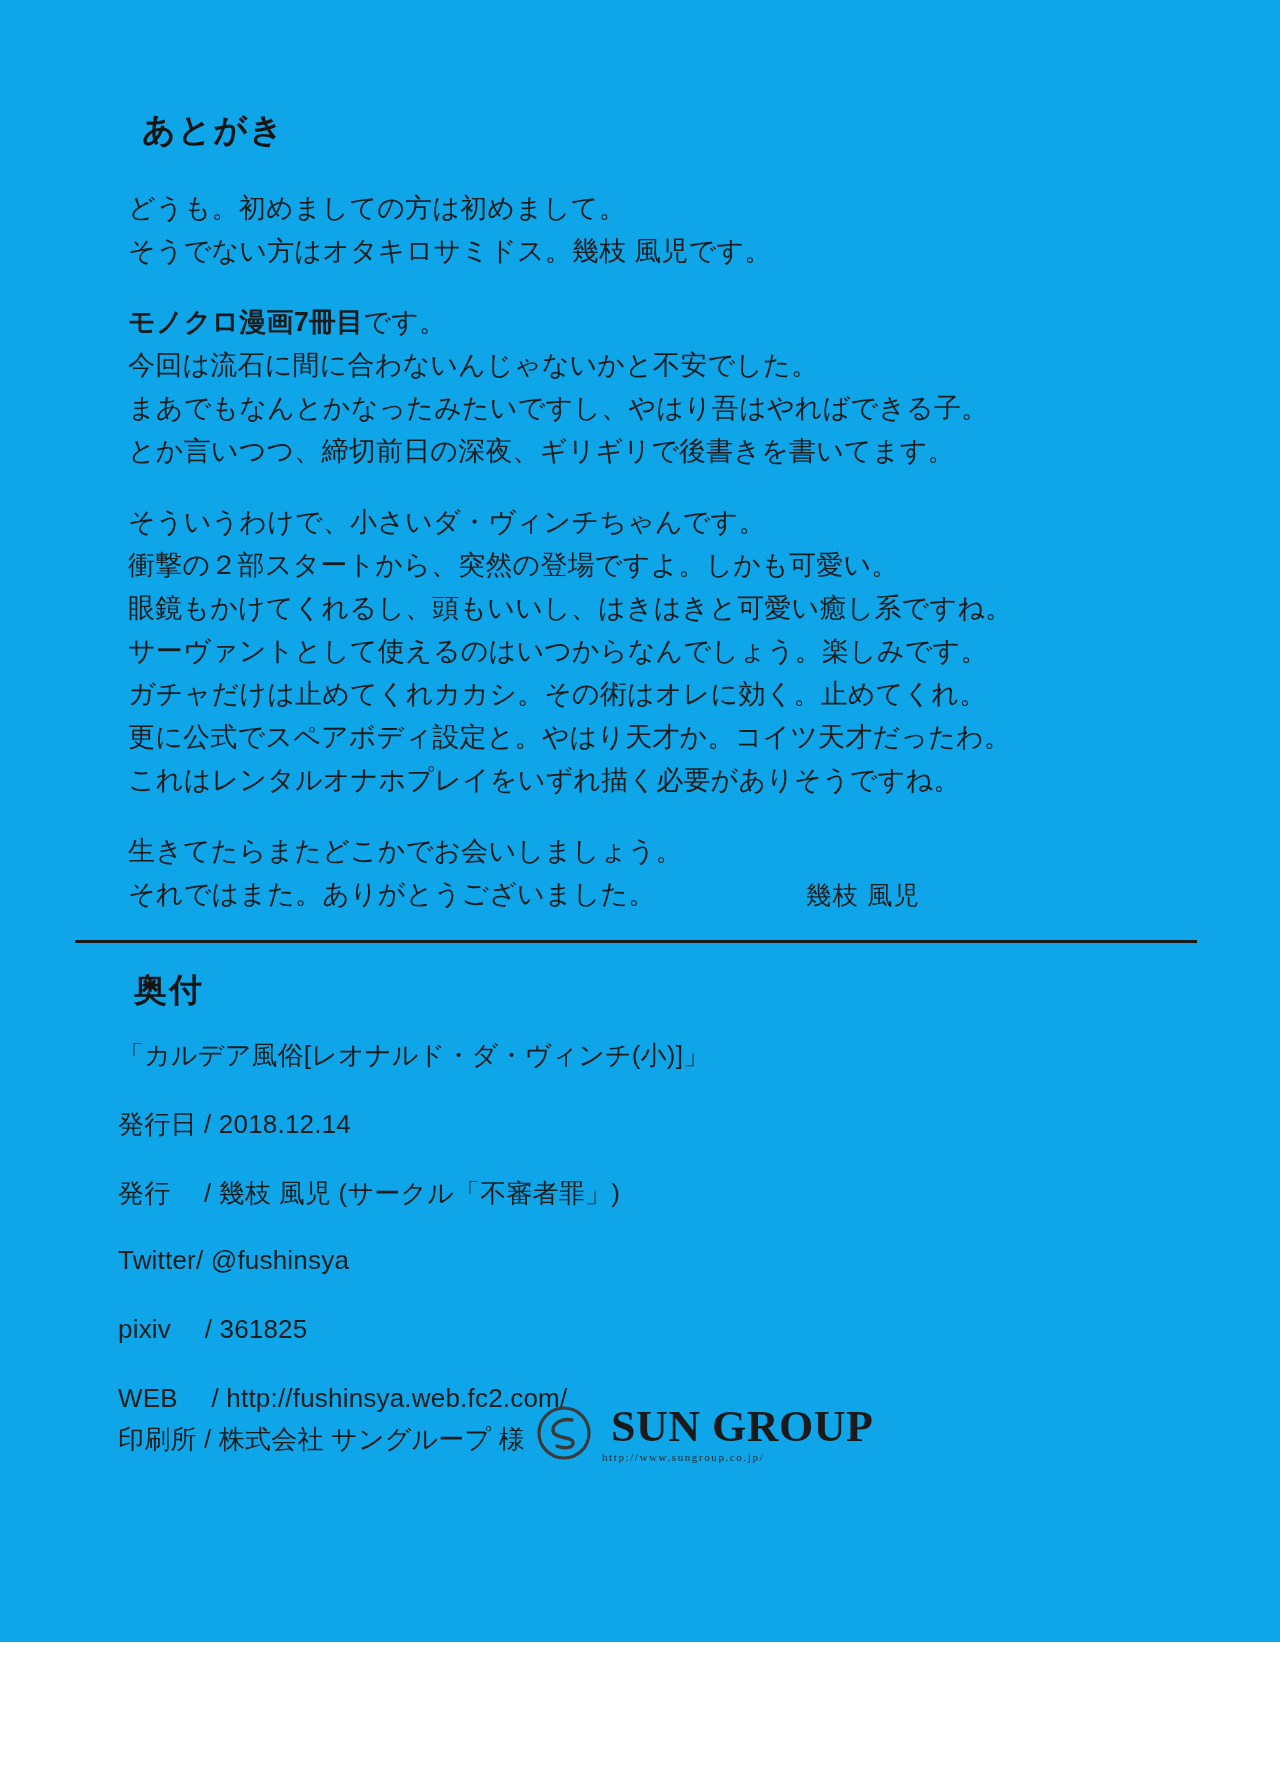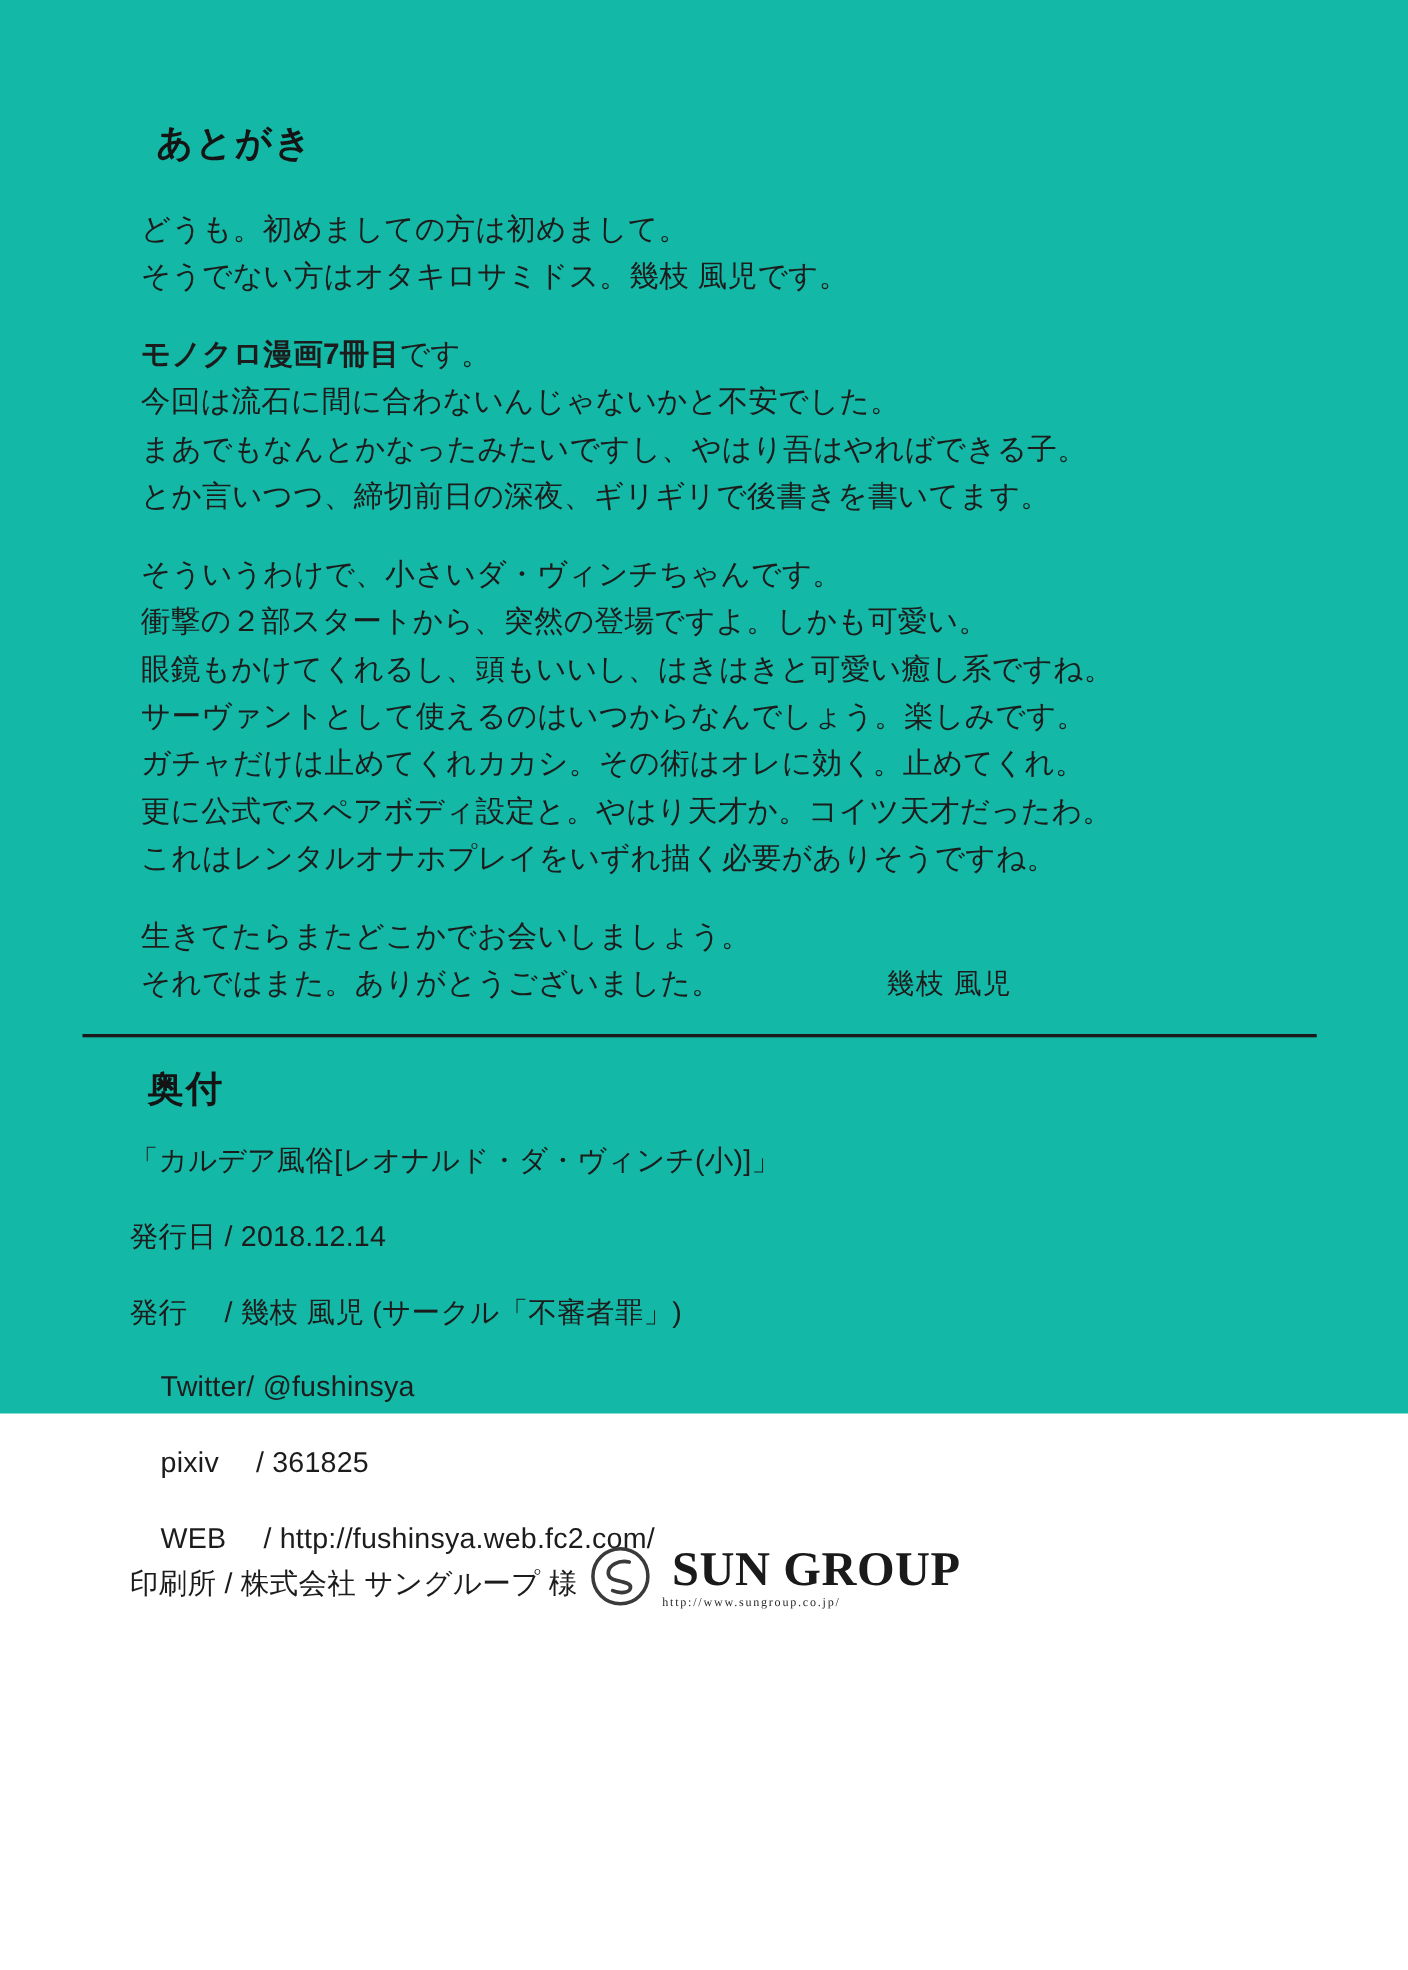--- a/index.html
+++ b/index.html
@@ -13,22 +13,22 @@
     position: relative;
     font-family: "Liberation Sans", "DejaVu Sans", sans-serif;
     color: #1a1a1a;
     overflow: hidden;
   }
   .page {
     position: absolute;
     left: 0;
     top: 0;
     width: 1280px;
-    height: 1285px;
-    background: #14b8a6;
+    height: 1642px;
+    background: #0ea5e9;
   }
 
   
   .afterword {
     position: absolute;
     left: 128px;
     top: 108px;
     width: 1010px;
   }
   .section-title {
@@ -91,21 +91,20 @@
   .colophon .para {
     font-size: 26px;
     line-height: 41px;
   }
   .colophon-block + .colophon-block {
     margin-top: 26px;
   }
   .contact-line {
     display: block;
     white-space: pre;
-    margin-left: 28px;
   }
   .printer-row {
     position: relative;
     height: 62px;
   }
   .printer-row .para {
     position: absolute;
     left: 0;
     top: 0;
   }

